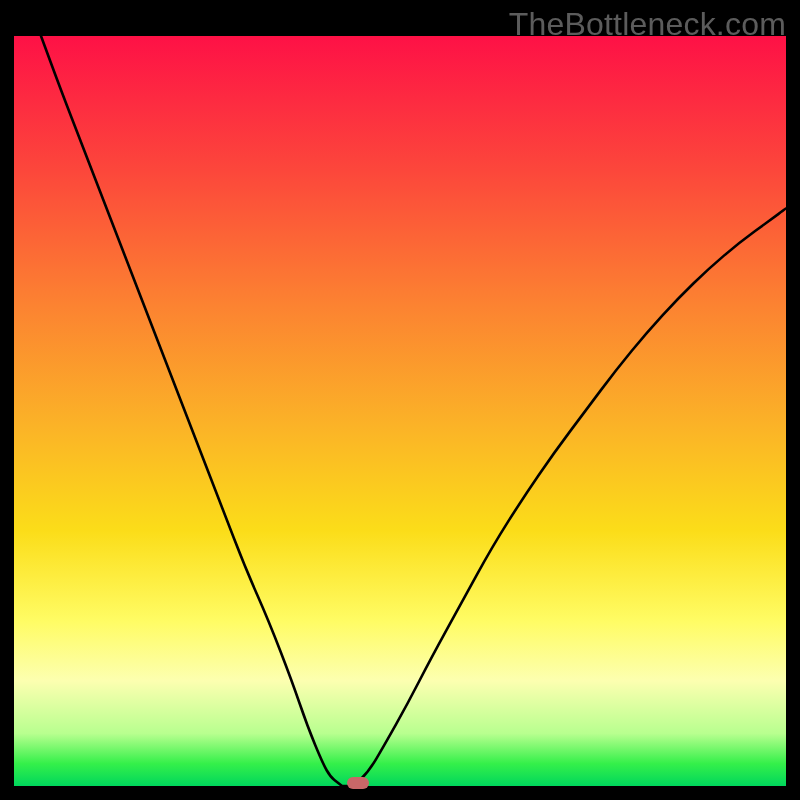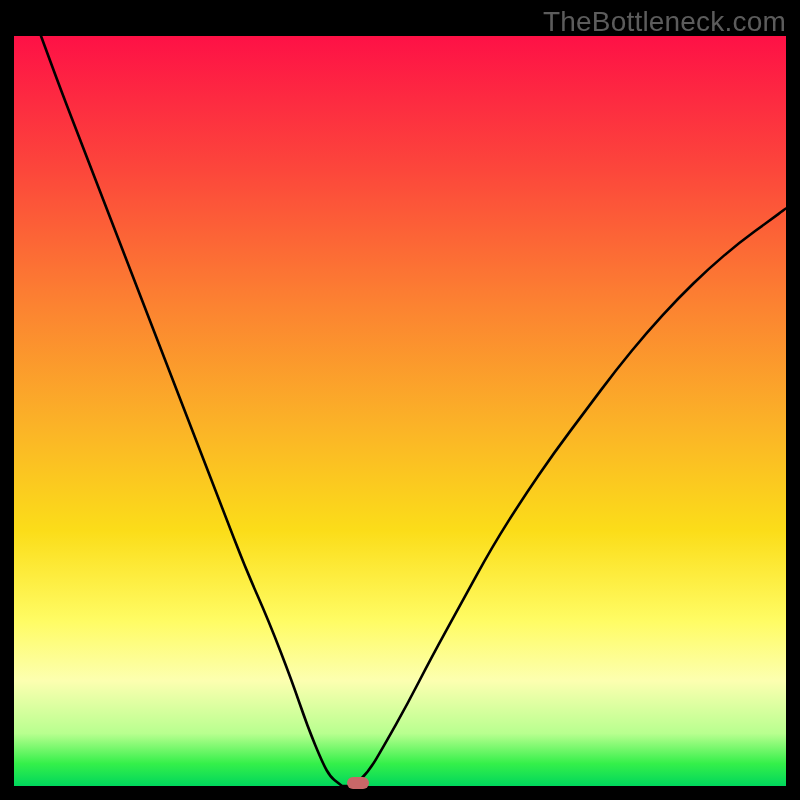--- a/index.html
+++ b/index.html
@@ -54,21 +54,21 @@
     height: 12px;
     border-radius: 6px;
     background: #c86768;
     transform: translate(-50%, -50%);
   }
   .watermark {
     position: absolute;
     top: 6px;
     right: 14px;
     color: #5c5c5c;
-    font-size: 28px;
+    font-size: 32px;
     letter-spacing: 0.2px;
     user-select: none;
   }
 </style>
 </head>
 <body>
 
 <div class="watermark">TheBottleneck.com</div>
 
 <div class="frame">

